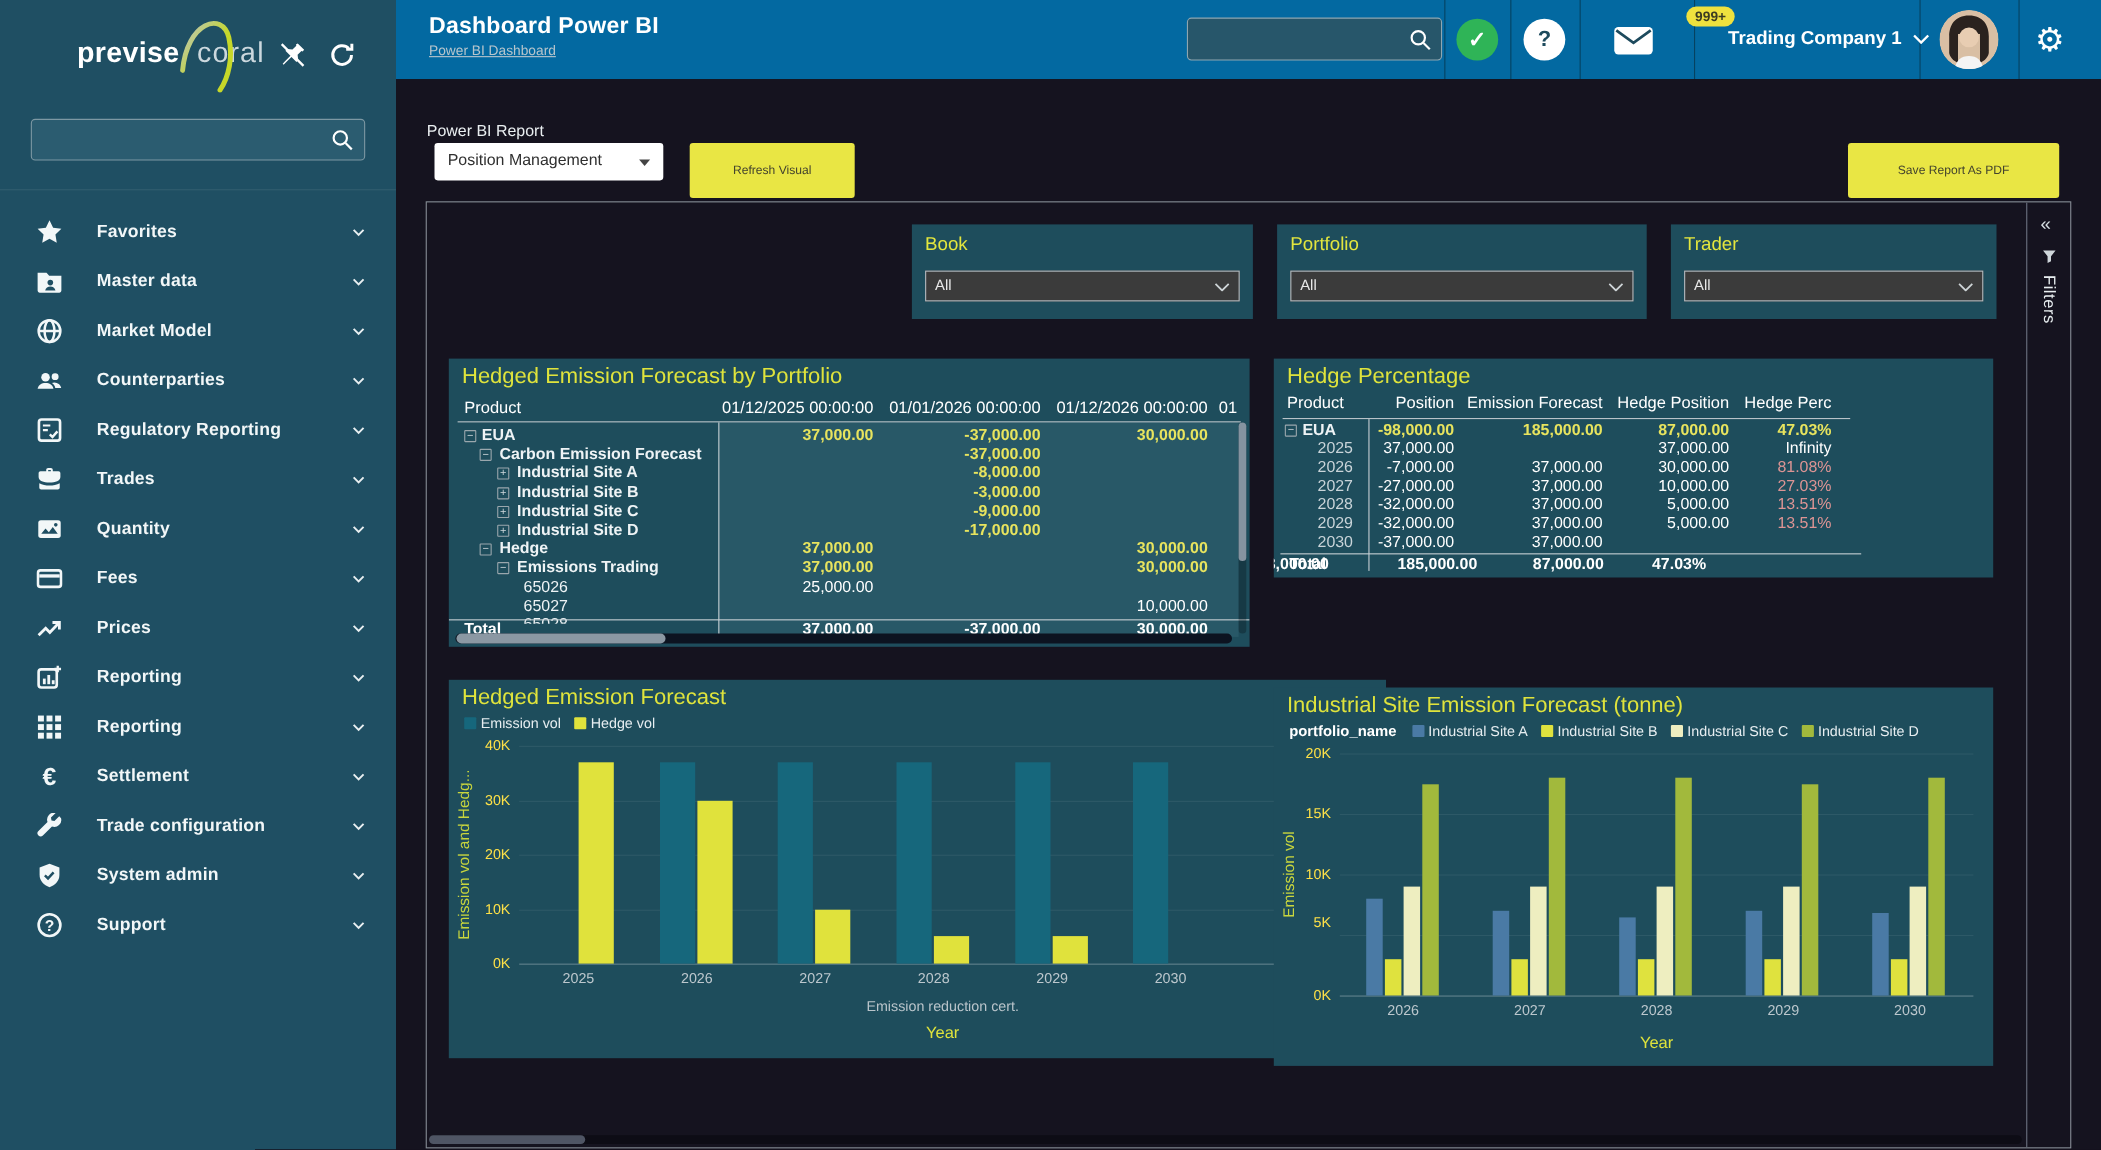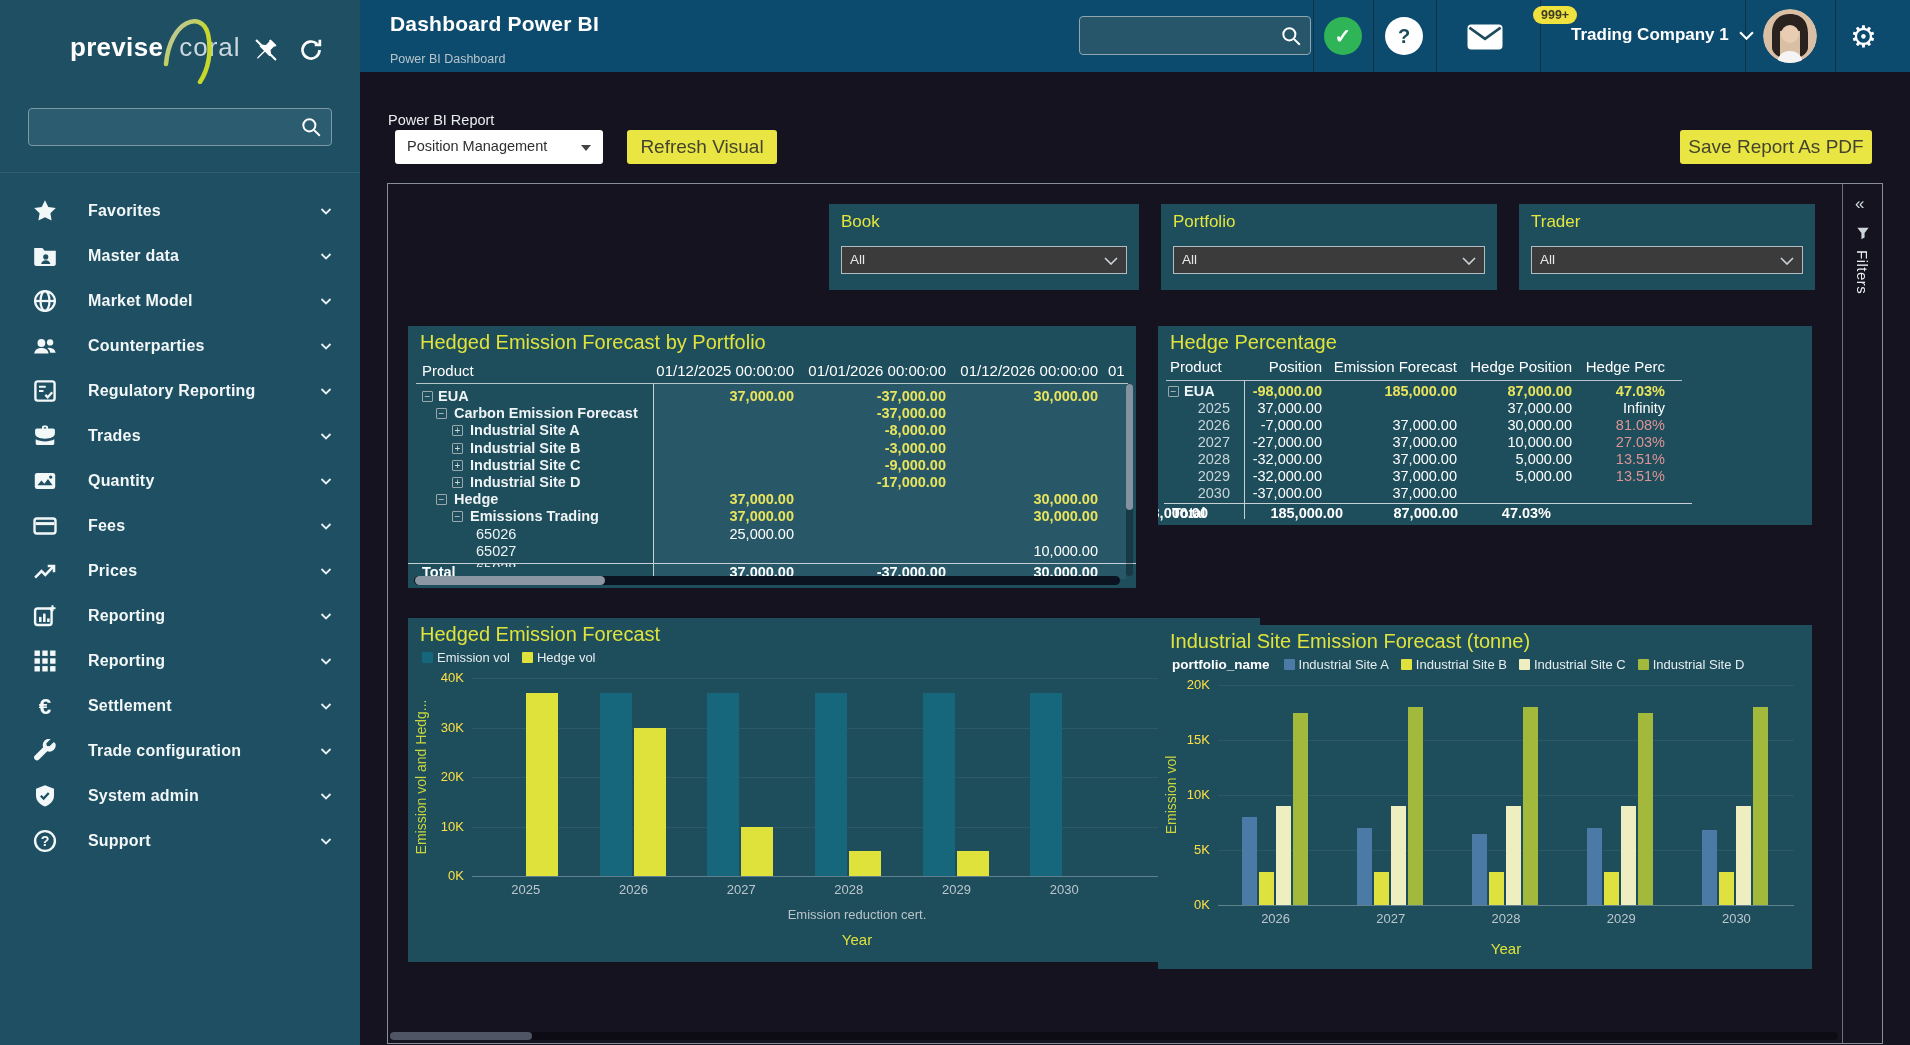--- a/index.html
+++ b/index.html
@@ -1,24 +1,24 @@
 <!DOCTYPE html>
 <html><head>
 <meta charset="utf-8">
 <style>
   * { margin:0; padding:0; box-sizing:border-box; }
   html,body { width:1910px; height:1045px; overflow:hidden; }
   body { font-family:"Liberation Sans",sans-serif; background:#15131f; position:relative; color:#fff; }
 
   
-  .topbar { position:absolute; left:360px; top:0; width:1550px; height:72px; background:#0c4a6e; }
+  .topbar { position:absolute; left:360px; top:0; width:1550px; height:72px; background:#0369a1; }
   .tb-div { position:absolute; top:0; width:1px; height:72px; background:rgba(8,34,46,.55); }
   .tb-title { position:absolute; left:30px; top:12px; }
   .tb-title h1 { font-size:21px; font-weight:bold; color:#fff; letter-spacing:.2px; }
-  .tb-title p  { font-size:12.5px; color:#b7c5cc; margin-top:16px; }
+  .tb-title p  { font-size:12.5px; color:#b7c5cc; margin-top:3px;text-decoration:underline; }
   .tb-search { position:absolute; left:719px; top:16px; width:232px; height:39px; background:#27566a; border:1px solid #8fa6b0; border-radius:4px; }
   .tb-search input { position:absolute; left:10px; top:0; width:185px; height:37px; background:transparent; border:none; outline:none; color:#fff; font-size:14px; font-family:inherit; }
   .tb-search svg { position:absolute; right:8px; top:8px; width:22px; height:22px; }
   .round-ic { position:absolute; top:17px; width:38px; height:38px; border-radius:50%; display:flex; align-items:center; justify-content:center; font-weight:bold; cursor:pointer; }
   .chk { left:964px; background:#2fb457; color:#fff; font-size:20px; }
   .hlp { left:1025px; background:#fff; color:#1d4a5d; font-size:20px; }
   .mail { position:absolute; left:1105px; top:22px; width:40px; height:30px; }
   .mail-badge { position:absolute; left:1133px; top:6px; background:#efe13e; color:#3c3c22; font-size:12.5px; font-weight:bold; padding:2px 8px; border-radius:10px;margin-left:40px; }
   .company { position:absolute; left:1211px; top:25px; font-size:17px; font-weight:bold; color:#fff; display:flex; align-items:center; gap:10px; cursor:pointer; }
   .avatar { position:absolute; left:1403px; top:9px; width:54px; height:54px; border-radius:50%; overflow:hidden; }
@@ -43,21 +43,21 @@
   .m-lb { position:absolute; left:88px; font-size:16px; font-weight:600; color:#f2f7f8; letter-spacing:.2px; }
   .m-ch { position:absolute; right:26px; width:16px; height:16px; color:#e8eff1; }
   .m-ch svg { width:16px; height:16px; }
 
   
   .main { position:absolute; left:360px; top:72px; width:1550px; height:973px; background:#15131f; }
   .ctl-label { position:absolute; left:28px; top:40px; font-size:14.5px; color:#e9eef0; }
   .report-dd { position:absolute; left:35px; top:58px; width:208px; height:34px; background:#fff; border-radius:3px; cursor:pointer; }
   .report-dd span { position:absolute; left:12px; top:8px; font-size:14.5px; color:#2f2f2f; }
   .report-dd .tri { position:absolute; right:12px; top:15px; width:0; height:0; border-left:5px solid transparent; border-right:5px solid transparent; border-top:6px solid #444; }
-  .ybtn { position:absolute; top:58px; height:34px; background:#e9e644; border:none; border-radius:3px; font-size:19px; color:#44442e; font-family:inherit; cursor:pointer; }
+  .ybtn { position:absolute; top:58px; height:50px; background:#e9e644; border:none; border-radius:3px; font-size:11px; color:#44442e; font-family:inherit; cursor:pointer; }
   .btn-refresh { left:267px; width:150px; }
   .btn-pdf { left:1320px; width:192px; }
 
   
   .frame { position:absolute; left:27px; top:111px; width:1496px; height:861px; border:1px solid #878e96; background:#15131f; overflow:hidden; }
   .fstrip { position:absolute; right:0; top:0; width:40px; height:100%; border-left:1px solid #6b7280; }
   .fstrip .coll { position:absolute; left:12px; top:10px; font-size:17px; color:#d5dde1; cursor:pointer; }
   .fstrip svg { position:absolute; left:13px; top:42px; width:14px; height:14px; }
   .fstrip .vtext { position:absolute; left:11px; top:66px; writing-mode:vertical-rl; font-size:15px; color:#e8eef0; letter-spacing:.5px; }
   .hscroll { position:absolute; left:2px; right:44px; bottom:3px; height:8px; background:#0d0c15; border-radius:4px; }
@@ -665,21 +665,21 @@
             <span>Industrial Site D</span>
           </span>
         </div>
       <div class="ytitle">
           <span>Emission vol</span>
         </div>
       <div class="plot">
           <div class="grid base" style="top: 220px;"></div>
           <div class="ylab" style="top: 212px;">0K</div>
           <div class="grid" style="top: 165px;"></div>
-          <div class="ylab" style="top: 157px;">5K</div>
+          <div class="ylab" style="top: 146px;">5K</div>
           <div class="grid" style="top: 110px;"></div>
           <div class="ylab" style="top: 102px;">10K</div>
           <div class="grid" style="top: 55px;"></div>
           <div class="ylab" style="top: 47px;">15K</div>
           <div class="grid" style="top: 0px;"></div>
           <div class="ylab" style="top: -8px;">20K</div>
           <div class="xlab" style="left: 12.6px; top: 226px;">2026</div>
           <div class="bar" style="left: 23.6px; width: 15px; height: 88px; background: rgb(74, 122, 165);"></div>
           <div class="bar" style="left: 40.6px; width: 15px; height: 33px; background: rgb(223, 226, 62);"></div>
           <div class="bar" style="left: 57.6px; width: 15px; height: 99px; background: rgb(238, 238, 192);"></div>

